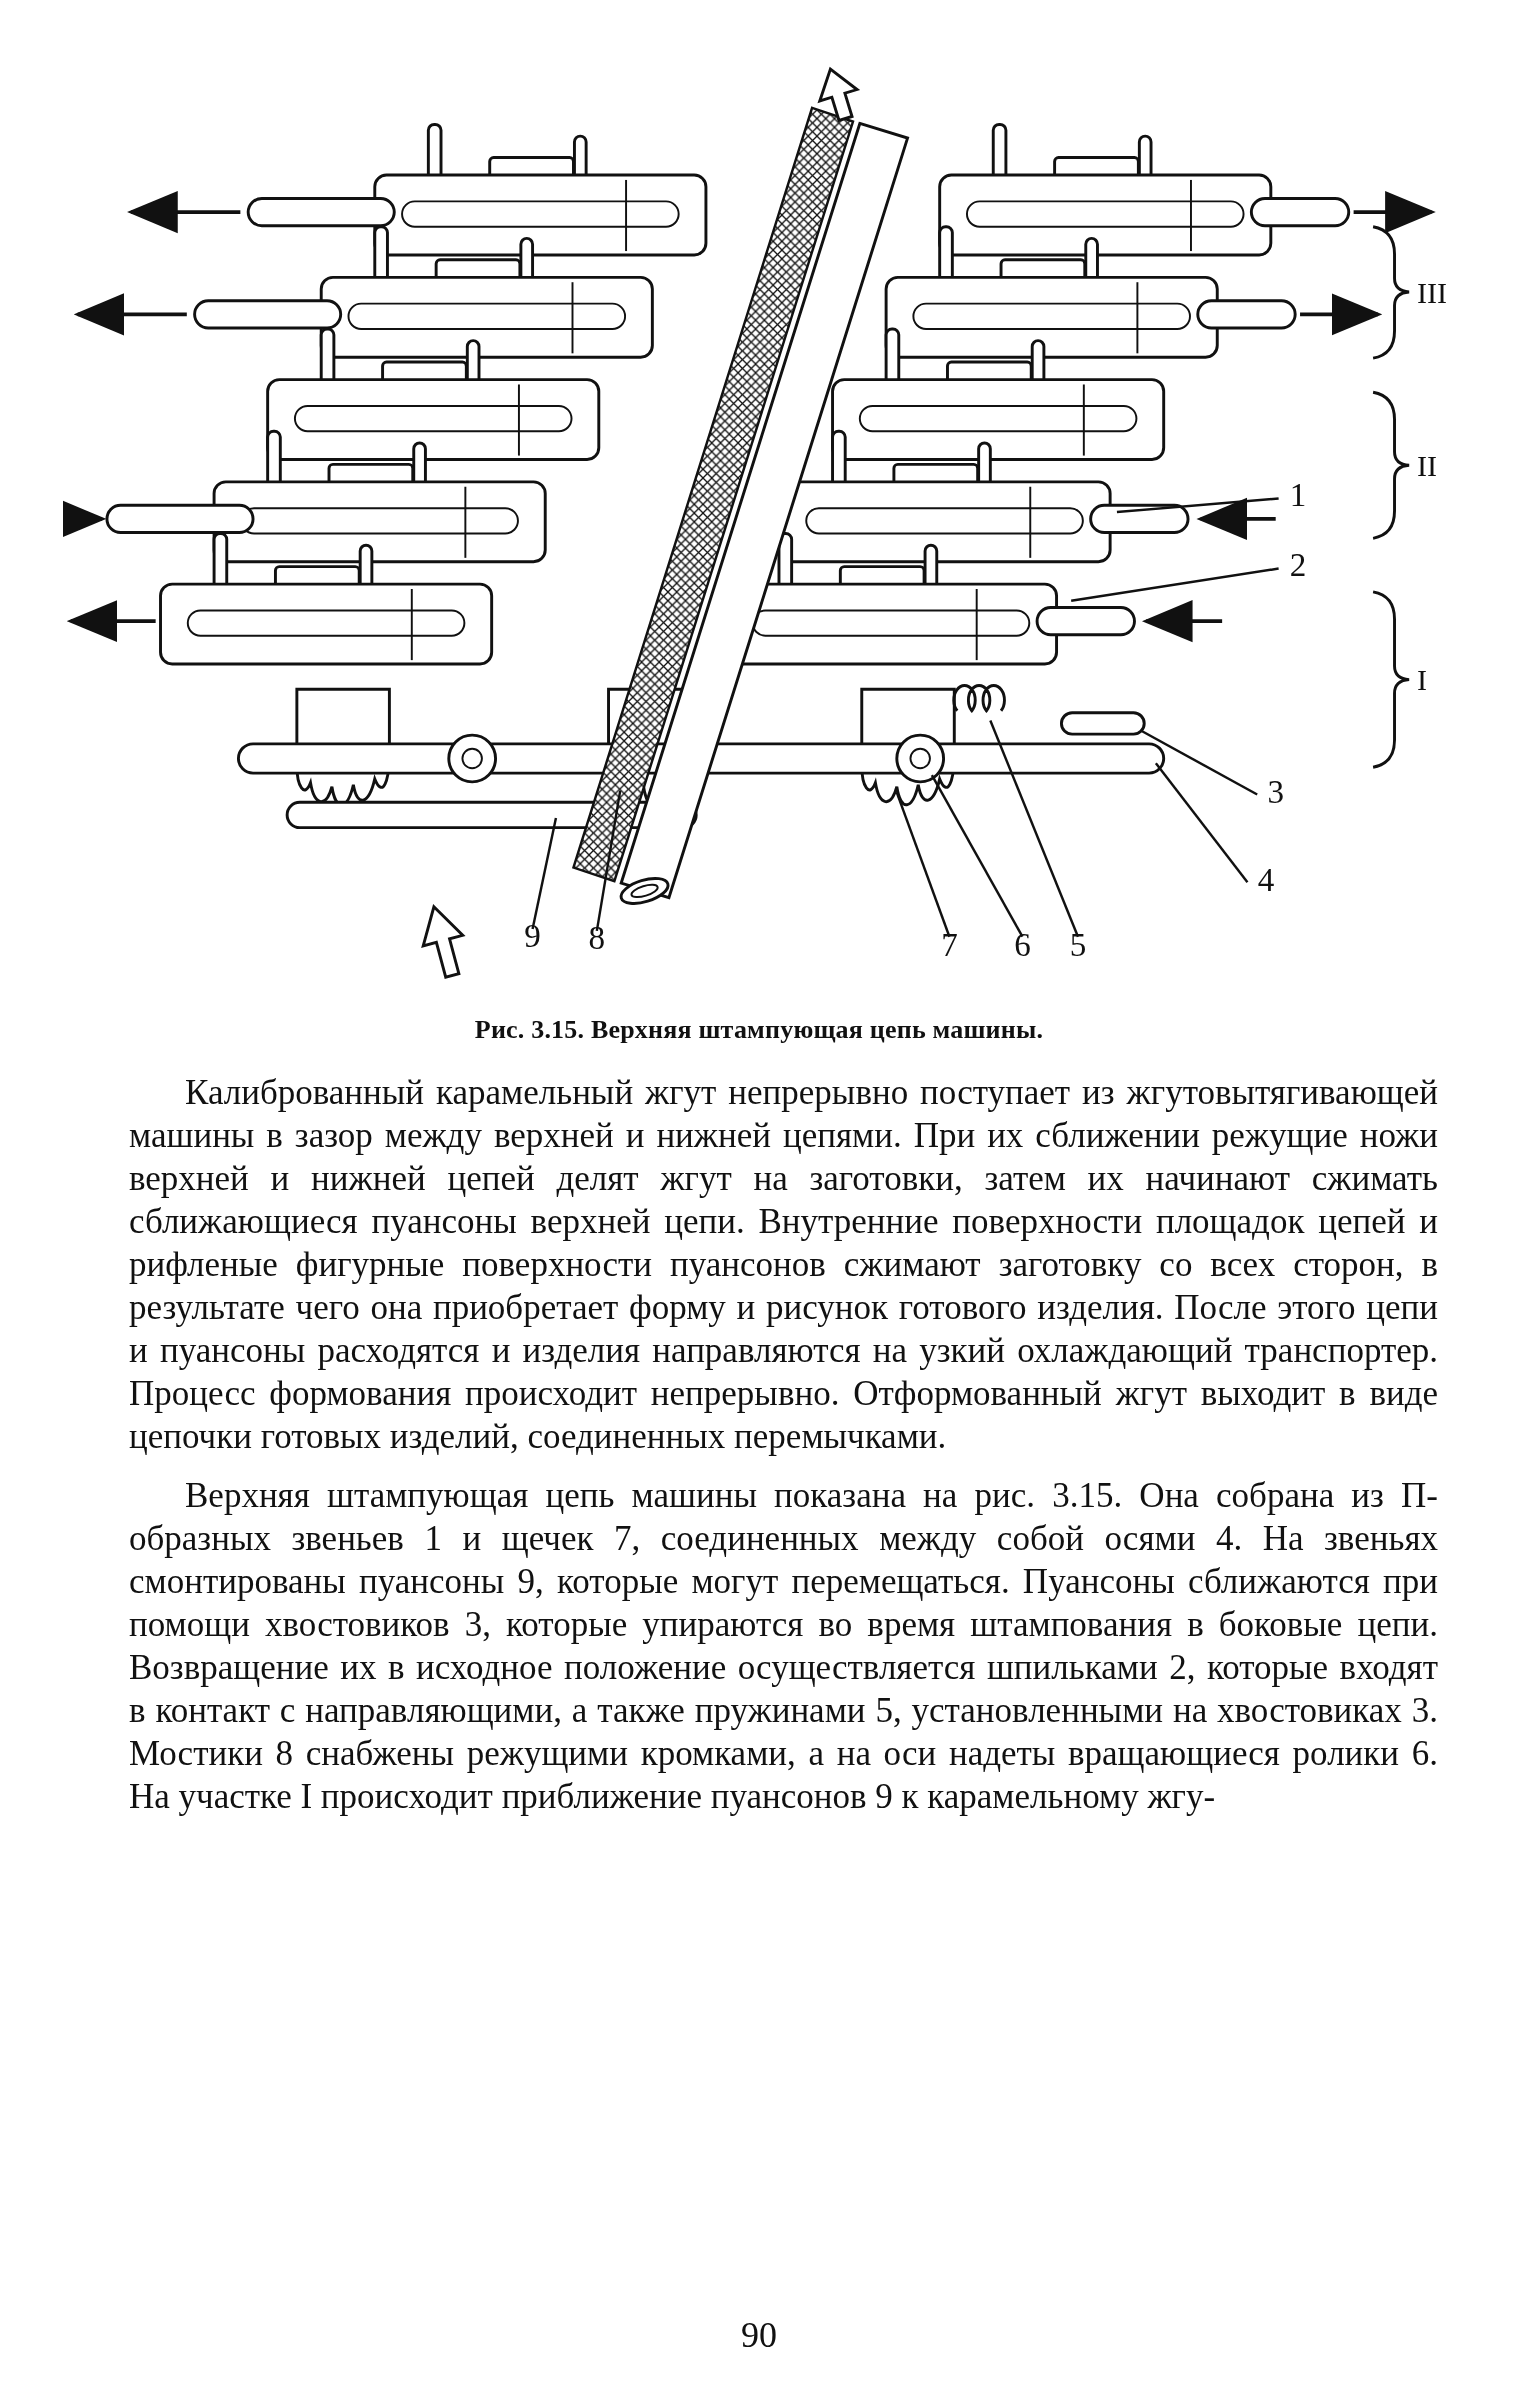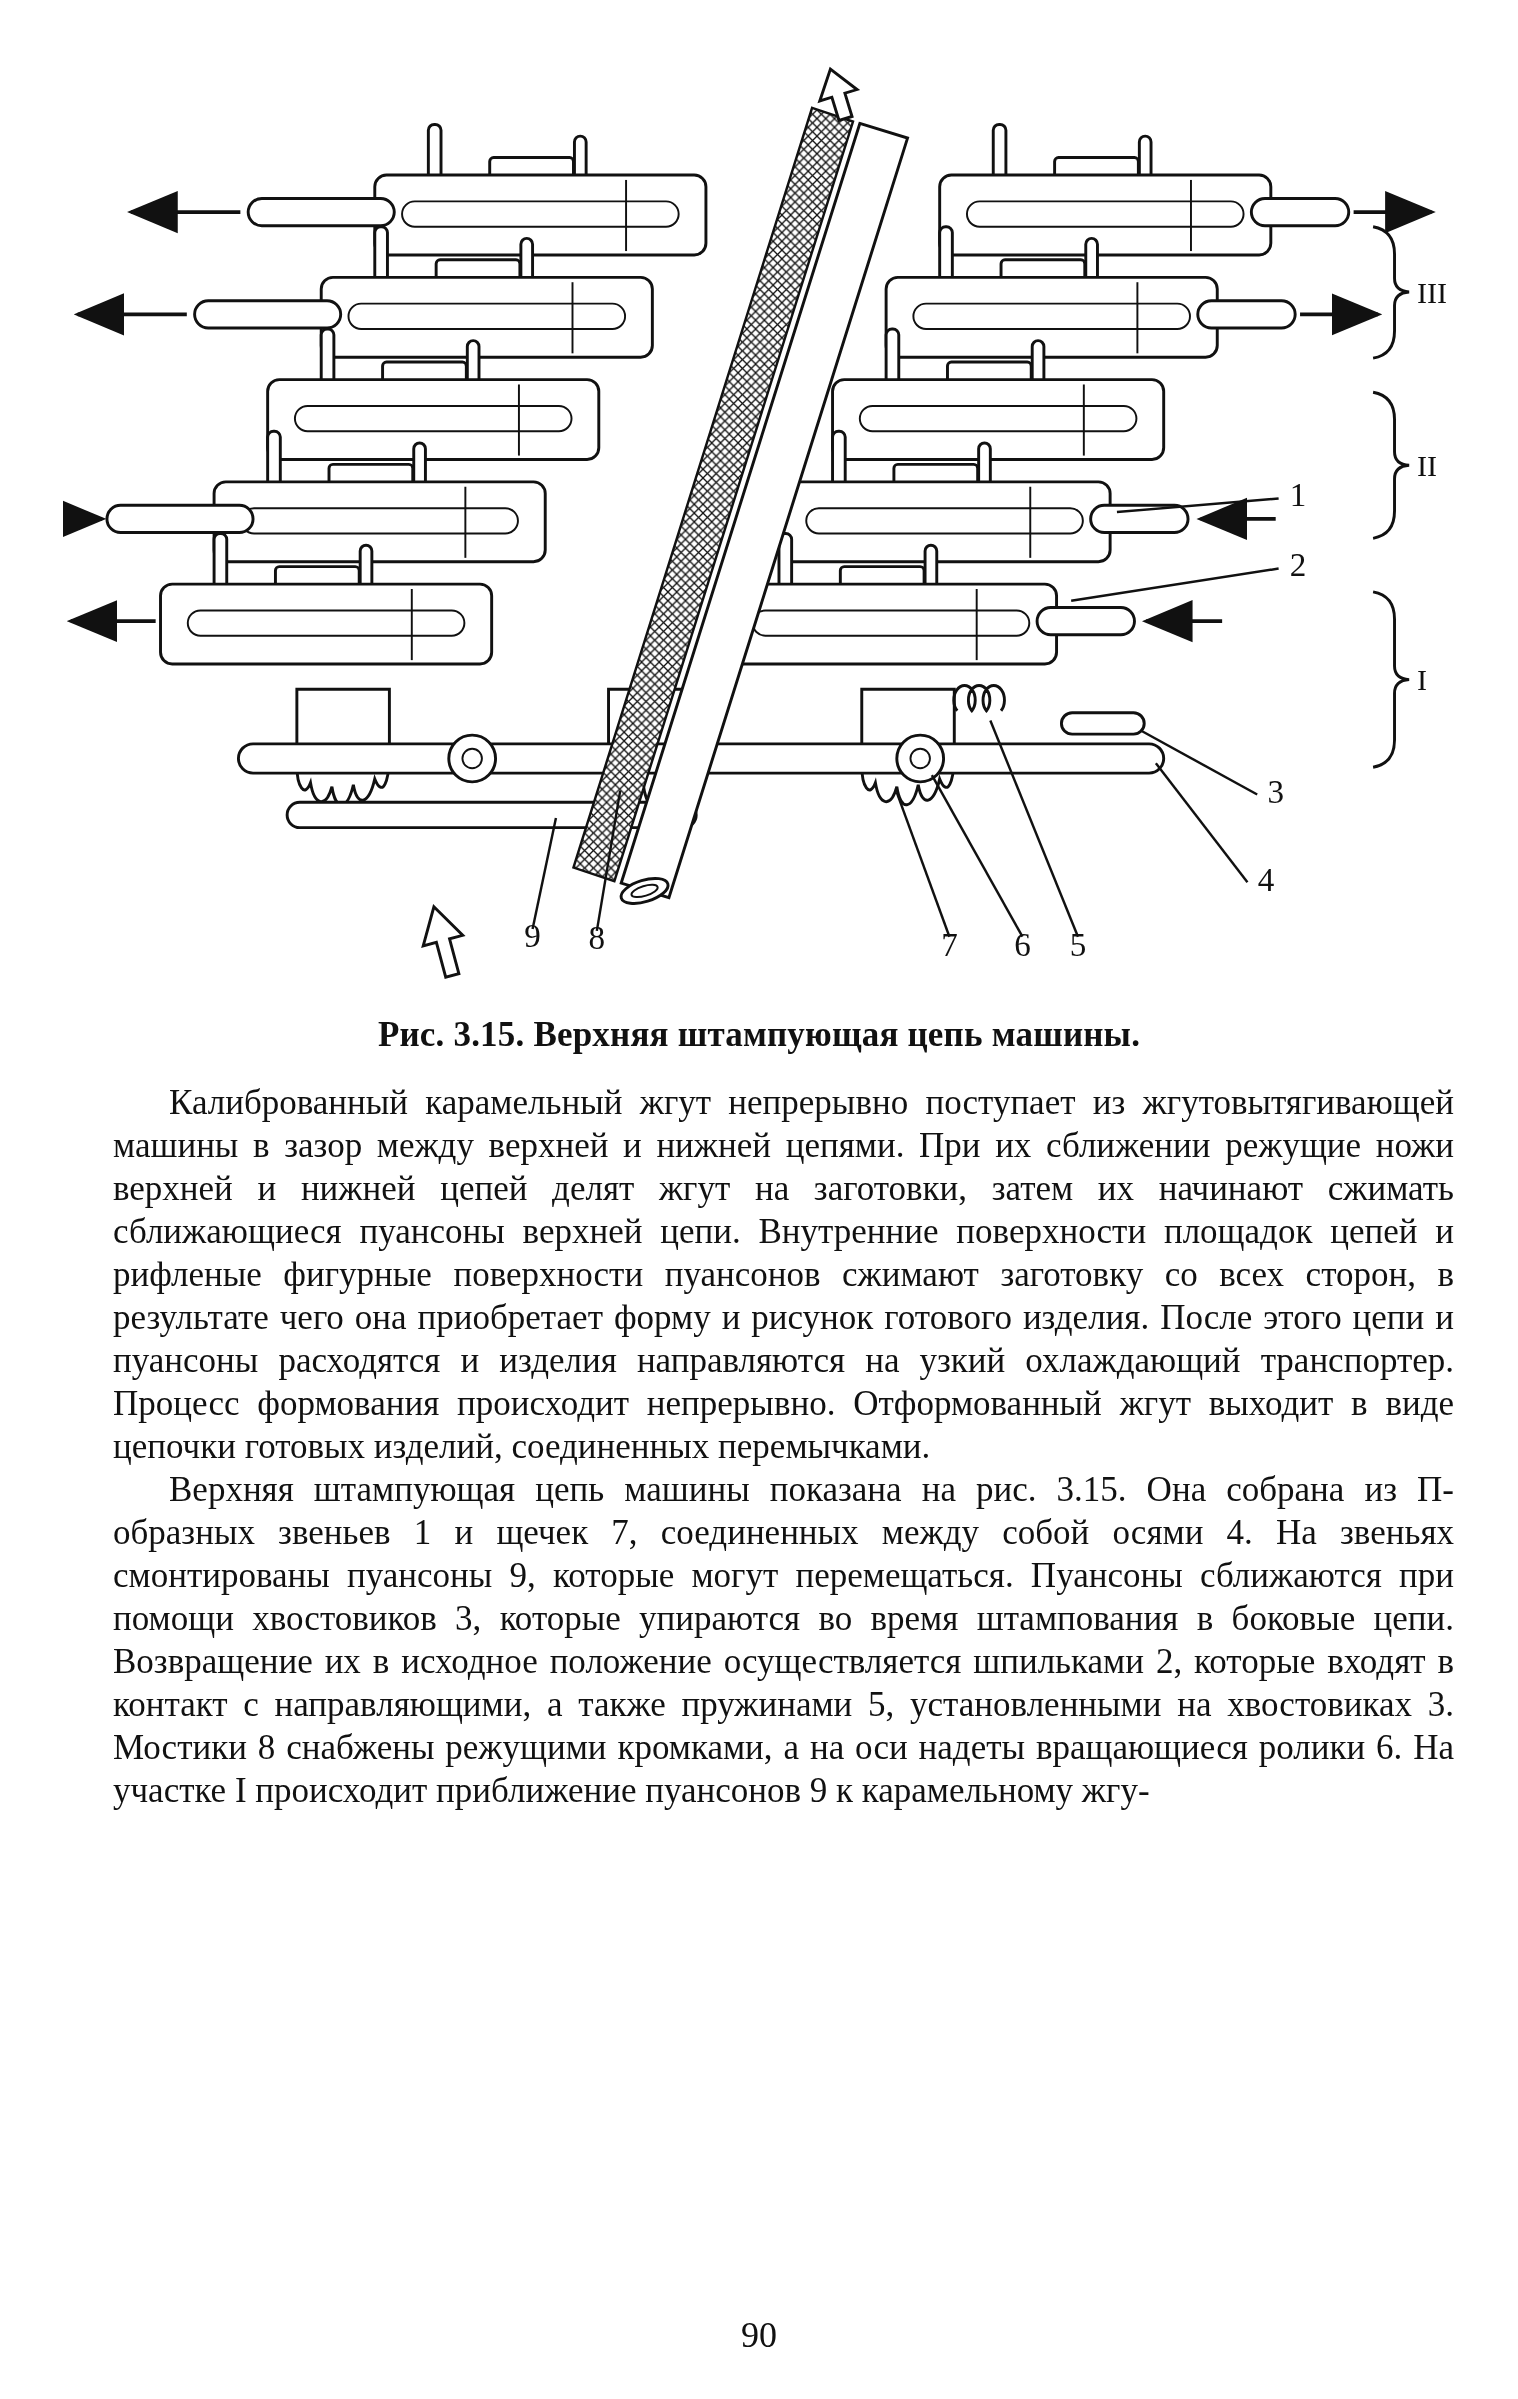--- a/index.html
+++ b/index.html
@@ -4,28 +4,28 @@
 <style>
   html,body{margin:0;padding:0;background:#e8e8e8;}
   .page{
     width:1518px;height:2400px;background:#ffffff;position:relative;
     margin:0 auto;font-family:"Liberation Serif", serif;color:#111;
     overflow:hidden;
   }
   .figure-wrap{padding-top:66px;}
   .figure-wrap svg{display:block;margin:0 auto;}
   .fig-caption{
-    text-align:center;font-weight:bold;font-size:35px;margin-top:14px;
+    text-align:center;font-weight:bold;font-size:26px;margin-top:14px;
     letter-spacing:0.2px;
   }
   .body-text{
     margin:26px 64px 0 113px;
     font-size:35px;line-height:43px;text-align:justify;
   }
-  .body-text p{margin:0;text-indent:56px;}
+  .body-text p{margin:16px;text-indent:56px;}
   .page-number{
     position:absolute;bottom:44px;left:0;width:100%;
     text-align:center;font-size:36px;
   }
   
   .ln{fill:#fff;stroke:#111;stroke-width:3;}
   .ln2{fill:#fff;stroke:#111;stroke-width:2;}
   .wire{stroke:#111;stroke-width:4;fill:none;}
   .lead{stroke:#111;stroke-width:2.5;fill:none;}
   .brace{stroke:#111;stroke-width:3;fill:none;}

